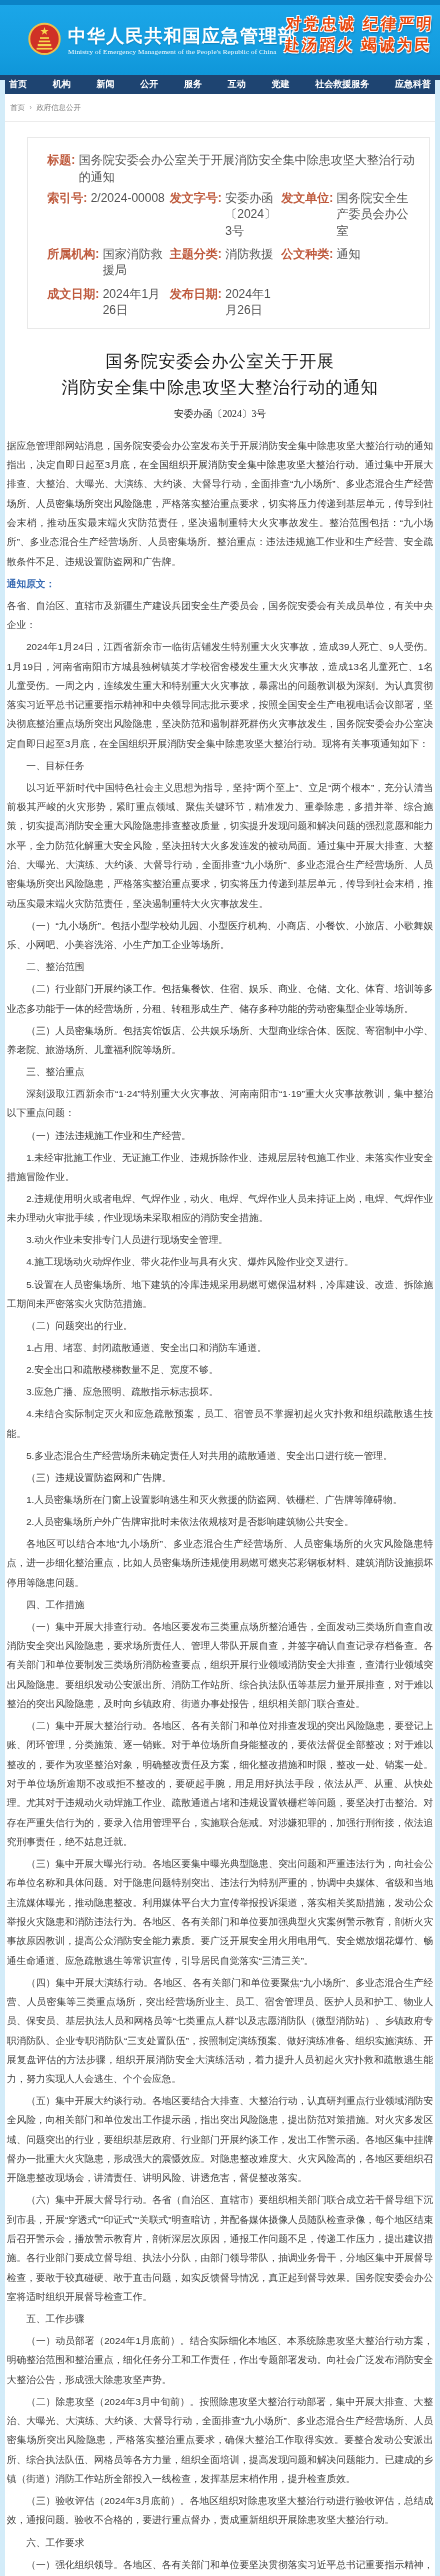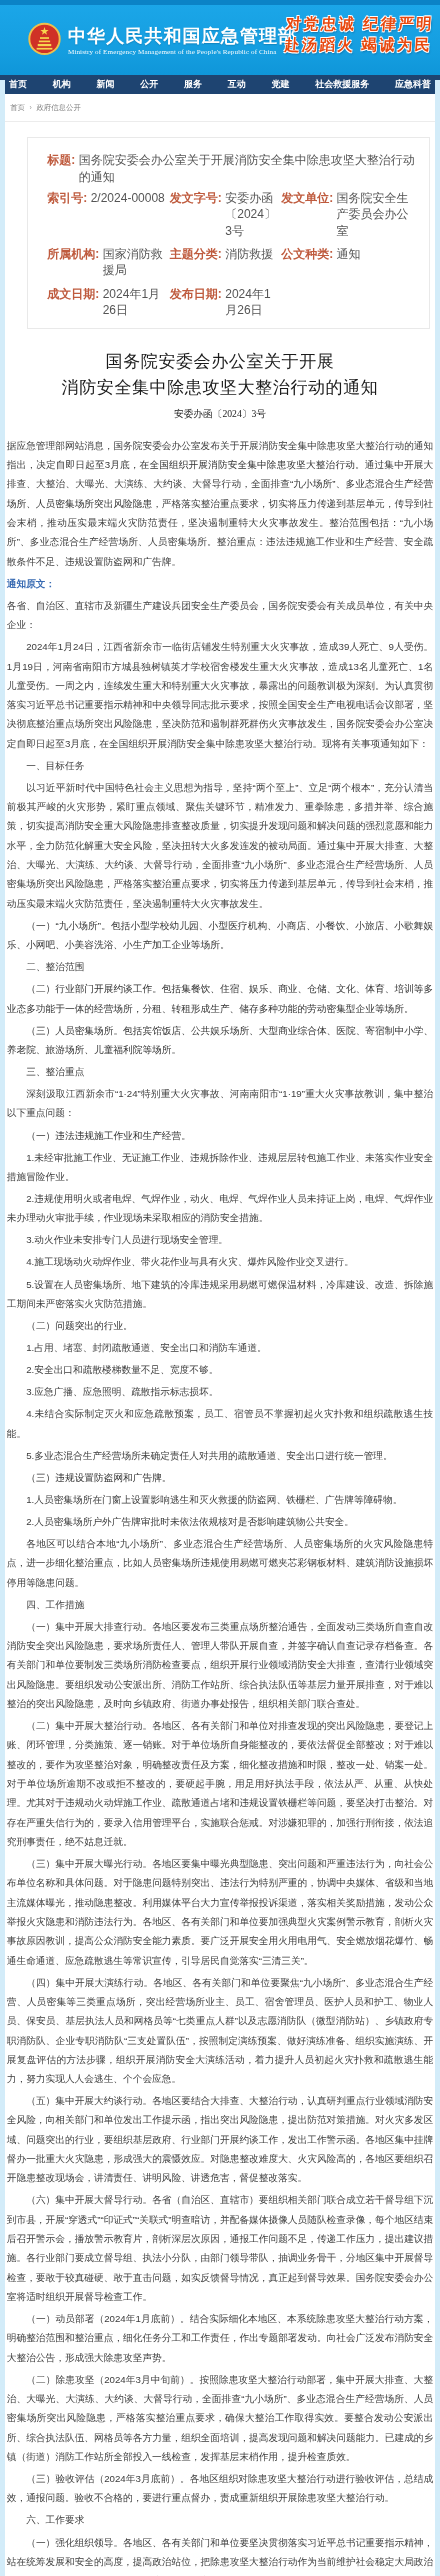--- a/index.html
+++ b/index.html
@@ -195,20 +195,21 @@
       <p class="ind"><span>1.人员密集场所在门窗上设置影响逃生和灭火救援的防盗网、铁栅栏、广告牌等障碍物。</span></p>
       <p class="ind"><span>2.人员密集场所户外广告牌审批时未依法依规核对是否影响建筑物公共安全。</span></p>
       <p class="ind"><span>各地区可以结合本地“九小场所”、多业态混合生产经营场所、人员密集场所的火灾风险隐患特点，进一步细化整治重点，比如人员密集场所违规使用易燃可燃夹芯彩钢板材料、建筑消防设施损坏停用等隐患问题。</span></p>
       <p class="ind"><span>四、工作措施</span></p>
       <p class="ind"><span>（一）集中开展大排查行动。各地区要发布三类重点场所整治通告，全面发动三类场所自查自改消防安全突出风险隐患，要求场所责任人、管理人带队开展自查，并签字确认自查记录存档备查。各有关部门和单位要制发三类场所消防检查要点，组织开展行业领域消防安全大排查，查清行业领域突出风险隐患。要组织发动公安派出所、消防工作站所、综合执法队伍等基层力量开展排查，对于难以整治的突出风险隐患，及时向乡镇政府、街道办事处报告，组织相关部门联合查处。</span></p>
       <p class="ind"><span>（二）集中开展大整治行动。各地区、各有关部门和单位对排查发现的突出风险隐患，要登记上账、闭环管理，分类施策、逐一销账。对于单位场所自身能整改的，要依法督促全部整改；对于难以整改的，要作为攻坚整治对象，明确整改责任及方案，细化整改措施和时限，整改一处、销案一处。对于单位场所逾期不改或拒不整改的，要硬起手腕，用足用好执法手段，依法从严、从重、从快处理。尤其对于违规动火动焊施工作业、疏散通道占堵和违规设置铁栅栏等问题，要坚决打击整治。对存在严重失信行为的，要录入信用管理平台，实施联合惩戒。对涉嫌犯罪的，加强行刑衔接，依法追究刑事责任，绝不姑息迁就。</span></p>
       <p class="ind"><span>（三）集中开展大曝光行动。各地区要集中曝光典型隐患、突出问题和严重违法行为，向社会公布单位名称和具体问题。对于隐患问题特别突出、违法行为特别严重的，协调中央媒体、省级和当地主流媒体曝光，推动隐患整改。利用媒体平台大力宣传举报投诉渠道，落实相关奖励措施，发动公众举报火灾隐患和消防违法行为。各地区、各有关部门和单位要加强典型火灾案例警示教育，剖析火灾事故原因教训，提高公众消防安全能力素质。要广泛开展安全用火用电用气、安全燃放烟花爆竹、畅通生命通道、应急疏散逃生等常识宣传，引导居民自觉落实“三清三关”。</span></p>
       <p class="ind"><span>（四）集中开展大演练行动。各地区、各有关部门和单位要聚焦“九小场所”、多业态混合生产经营、人员密集等三类重点场所，突出经营场所业主、员工、宿舍管理员、医护人员和护工、物业人员、保安员、基层执法人员和网格员等“七类重点人群”以及志愿消防队（微型消防站）、乡镇政府专职消防队、企业专职消防队“三支处置队伍”，按照制定演练预案、做好演练准备、组织实施演练、开展复盘评估的方法步骤，组织开展消防安全大演练活动，着力提升人员初起火灾扑救和疏散逃生能力，努力实现人人会逃生、个个会应急。</span></p>
       <p class="ind"><span>（五）集中开展大约谈行动。各地区要结合大排查、大整治行动，认真研判重点行业领域消防安全风险，向相关部门和单位发出工作提示函，指出突出风险隐患，提出防范对策措施。对火灾多发区域、问题突出的行业，要组织基层政府、行业部门开展约谈工作，发出工作警示函。各地区集中挂牌督办一批重大火灾隐患，形成强大的震慑效应。对隐患整改难度大、火灾风险高的，各地区要组织召开隐患整改现场会，讲清责任、讲明风险、讲透危害，督促整改落实。</span></p>
       <p class="ind"><span>（六）集中开展大督导行动。各省（自治区、直辖市）要组织相关部门联合成立若干督导组下沉到市县，开展“穿透式”“印证式”“关联式”明查暗访，并配备媒体摄像人员随队检查录像，每个地区结束后召开警示会，播放警示教育片，剖析深层次原因，通报工作问题不足，传递工作压力，提出建议措施。各行业部门要成立督导组、执法小分队，由部门领导带队，抽调业务骨干，分地区集中开展督导检查，要敢于较真碰硬、敢于直击问题，如实反馈督导情况，真正起到督导效果。国务院安委会办公室将适时组织开展督导检查工作。</span></p>
+      <p class="ind"><span>五、工作步骤</span></p>
       <p class="ind"><span>（一）动员部署（2024年1月底前）。结合实际细化本地区、本系统除患攻坚大整治行动方案，明确整治范围和整治重点，细化任务分工和工作责任，作出专题部署发动。向社会广泛发布消防安全大整治公告，形成强大除患攻坚声势。</span></p>
       <p class="ind"><span>（二）除患攻坚（2024年3月中旬前）。按照除患攻坚大整治行动部署，集中开展大排查、大整治、大曝光、大演练、大约谈、大督导行动，全面排查“九小场所”、多业态混合生产经营场所、人员密集场所突出风险隐患，严格落实整治重点要求，确保大整治工作取得实效。要整合发动公安派出所、综合执法队伍、网格员等各方力量，组织全面培训，提高发现问题和解决问题能力。已建成的乡镇（街道）消防工作站所全部投入一线检查，发挥基层末梢作用，提升检查质效。</span></p>
       <p class="ind"><span>（三）验收评估（2024年3月底前）。各地区组织对除患攻坚大整治行动进行验收评估，总结成效，通报问题。验收不合格的，要进行重点督办，责成重新组织开展除患攻坚大整治行动。</span></p>
       <p class="ind"><span>六、工作要求</span></p>
       <p class="ind"><span>（一）强化组织领导。各地区、各有关部门和单位要坚决贯彻落实习近平总书记重要指示精神，站在统筹发展和安全的高度，提高政治站位，把除患攻坚大整治行动作为当前维护社会稳定大局政治任务来抓，加强组织领导、指挥调度，压紧压实责任，采取有效措施，认真排查风险隐患，狠抓大整治工作质效，坚决遏制各类火灾事故多发连发势头，确保人民群众生命财产安全和社会大局稳定。</span></p>
       <p class="ind"><span>（二）强化统筹推进。各地区、各有关部门和单位要将除患攻坚大整治行动与消防安全治本攻坚三年行动、春节消防安全工作、全国两会安保工作等重点任务有效结合、同步推进，强化系统治理、综合治理、源头治理、依法治理，立即组织开展一次全面的安全风险评估，找准隐患问题集中的重点领域、敏感场所、薄弱环节，采取精准有力措施重拳攻坚，全力维护本地区、本行业领域消防安全形势平稳。</span></p>
     </article>
 
 </div>
 

